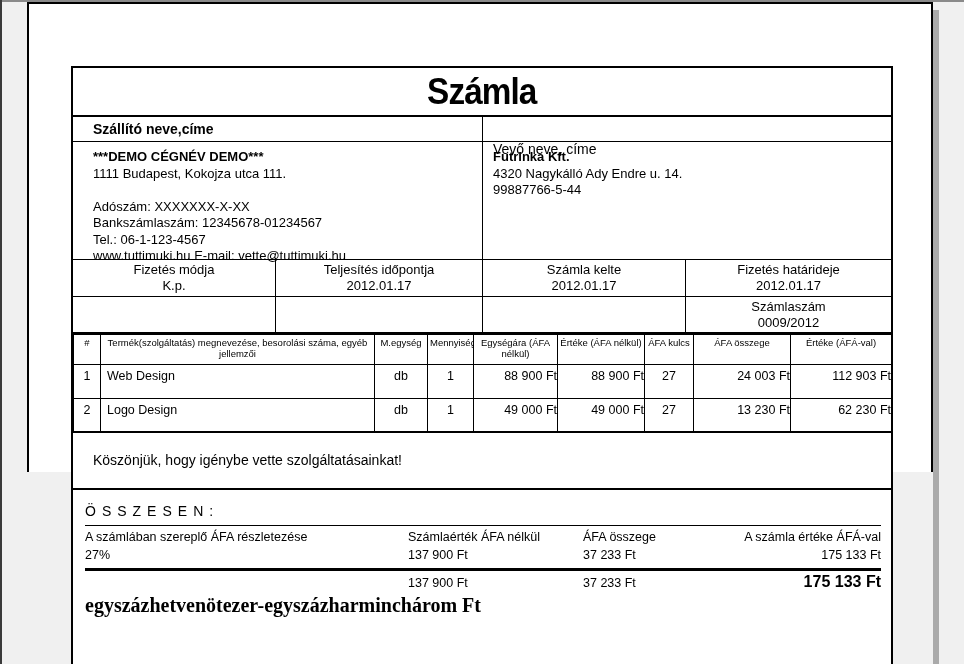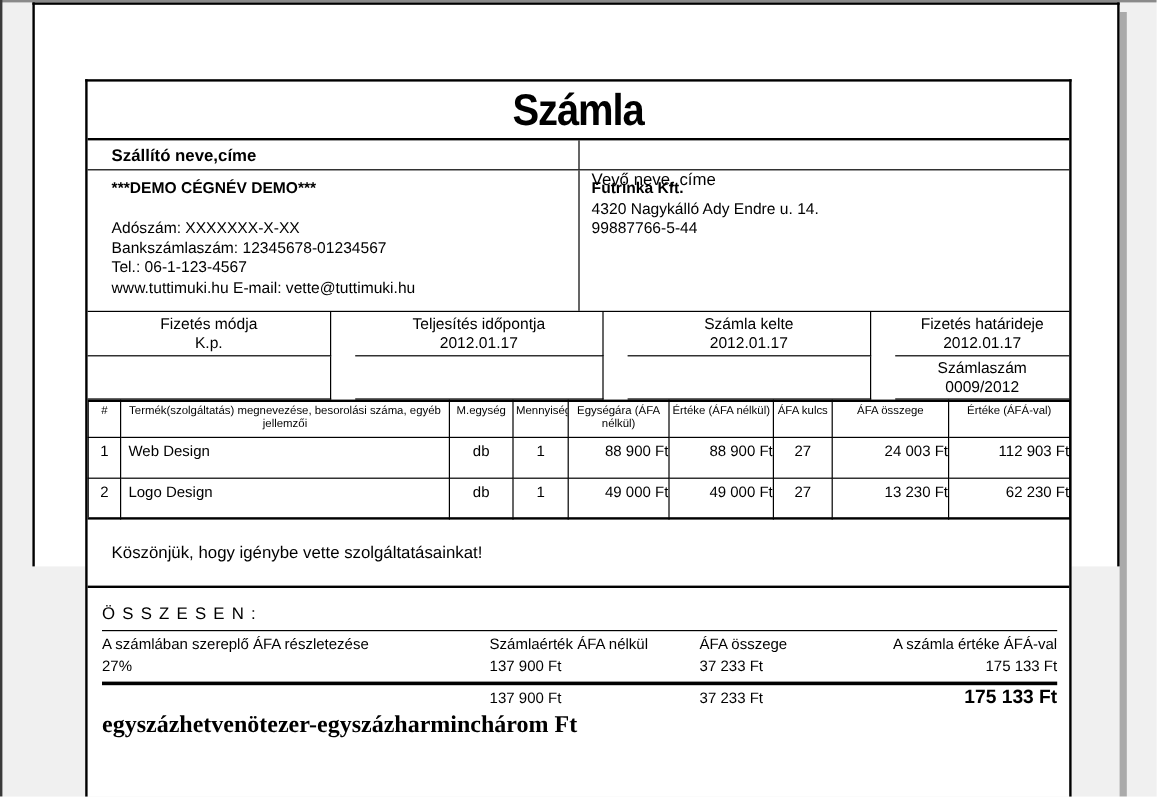--- a/index.html
+++ b/index.html
@@ -24,21 +24,21 @@
   .party-header .ph-right { flex:1; padding-left:10px; line-height:24px;margin-top:20px; }
 
   
   .party-body { display:flex; height:118px; border-bottom:1px solid #000; font-size:13px; }
   .party-body .pb-left  { width:410px; border-right:1px solid #000; padding:7px 0 0 20px; line-height:16.5px; }
   .party-body .pb-right { flex:1; padding:7px 0 0 10px; line-height:16.5px; }
   .bold { font-weight:bold; }
   .spacer-line { height:16.5px; }
 
   
-  .pay-grid { display:grid; grid-template-columns:203px 207px 203px 1fr; font-size:13px;gap:20px; }
+  .pay-grid { display:grid; grid-template-columns:203px 207px 203px 1fr; font-size:13px; }
   .pay-grid .cell { border-right:1px solid #000; border-bottom:1px solid #000;
                     display:flex; flex-direction:column; justify-content:center; align-items:center;
                     line-height:16px; }
   .pay-grid .cell:last-child { border-right:none; }
   .pay-row1 .cell { height:37px; }
   .pay-row2 .cell { height:36px; }
 
   
   table.items { border-collapse:collapse; table-layout:fixed; width:100%; border-top:2px solid #000; border-bottom:2px solid #000; }
   table.items th, table.items td { border:1px solid #000; vertical-align:top; overflow:hidden; }
@@ -82,20 +82,21 @@
       </div>
 
       <div class="party-header">
         <div class="ph-left">Szállító neve,címe</div>
         <div class="ph-right">Vevő neve, címe</div>
       </div>
 
       <div class="party-body">
         <div class="pb-left">
           <div class="bold">***DEMO CÉGNÉV DEMO***</div>
+          <div>1111 Budapest, Kokojza utca 111.</div>
           <div class="spacer-line"></div>
           <div>Adószám: XXXXXXX-X-XX</div>
           <div>Bankszámlaszám: 12345678-01234567</div>
           <div>Tel.: 06-1-123-4567</div>
           <div>www.tuttimuki.hu E-mail: vette@tuttimuki.hu</div>
         </div>
         <div class="pb-right">
           <div class="bold">Futrinka Kft.</div>
           <div>4320 Nagykálló Ady Endre u. 14.</div>
           <div>99887766-5-44</div>

